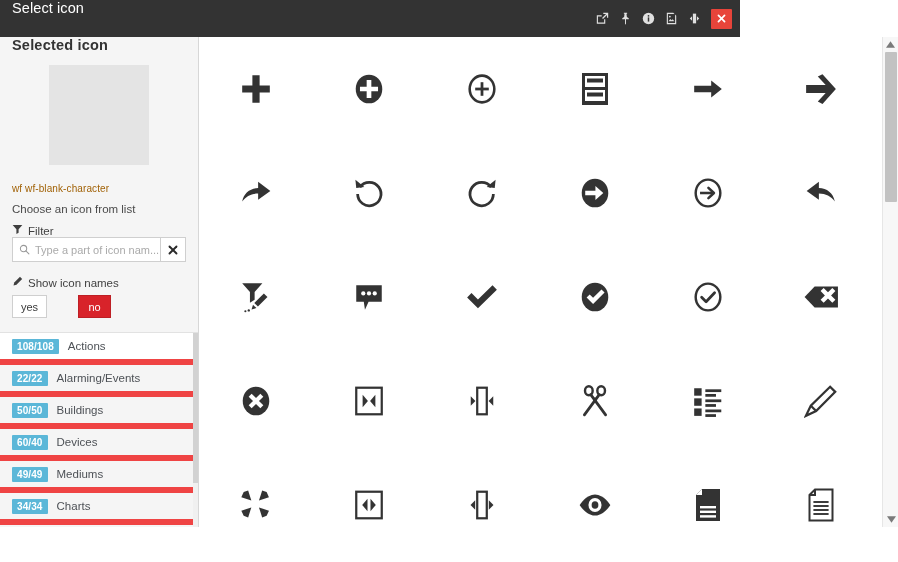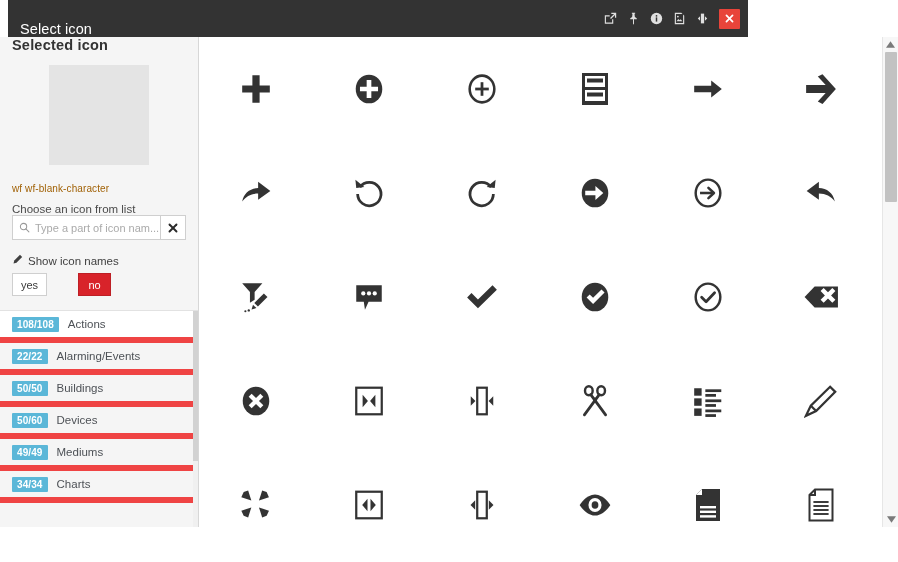--- a/index.html
+++ b/index.html
@@ -11,24 +11,24 @@
     overflow: hidden;
   }
   #app {
     position: relative;
     width: 898px; height: 562px;
     background: #fff;
   }
 
   
   .titlebar {
-    position: absolute; top: 0; left: 8px;
+    position: absolute; top: 0; left: 0;
     width: 740px; height: 37px;
     background: #333333;
-    display: flex; align-items: flex-end;
+    display: flex; align-items: flex-start;
   }
   .titlebar-text {
     color: #ffffff;
     font-size: 14.5px;
     padding-left: 12px;
     letter-spacing: 0.1px;
     user-select: none;
   }
   .titlebar-tools {
     margin-left: auto;
@@ -347,20 +347,28 @@
         <div class="sel-title">Selected icon</div>
 
         <div class="preview-wrap">
           <div class="preview-box"></div>
         </div>
 
         <div class="icon-name">wf wf-blank-character</div>
 
         <div class="choose-txt">Choose an icon from list</div>
 
+        <div class="filter-label">
+          <span>
+            <svg width="11" height="11" viewBox="0 0 16 16" fill="#3f3f3f">
+              <path d="M1 1.5h14l-5.4 6v5.2l-3.2 2V7.5z"></path>
+            </svg>
+          </span>
+          <span>Filter</span>
+        </div>
 
         <div class="filter-row">
           <div class="filter-input-wrap">
             <span class="mag">
               <svg width="11" height="11" viewBox="0 0 16 16" fill="none" stroke="#999" stroke-width="1.5">
                 <circle cx="6.6" cy="6.6" r="4.6"></circle>
                 <line x1="10" y1="10" x2="14.4" y2="14.4" stroke-linecap="round"></line>
               </svg>
             </span>
             <input class="filter-input" type="text" placeholder="Type a part of icon nam..." style="">
@@ -395,21 +403,21 @@
         </div>
         <div class="cat-item">
           <span class="badge">22/22</span>
           <span class="cat-label">Alarming/Events</span>
         </div>
         <div class="cat-item">
           <span class="badge">50/50</span>
           <span class="cat-label">Buildings</span>
         </div>
         <div class="cat-item">
-          <span class="badge">50/60</span>
+          <span class="badge">60/40</span>
           <span class="cat-label">Devices</span>
         </div>
         <div class="cat-item">
           <span class="badge">49/49</span>
           <span class="cat-label">Mediums</span>
         </div>
         <div class="cat-item">
           <span class="badge">34/34</span>
           <span class="cat-label">Charts</span>
         </div>

